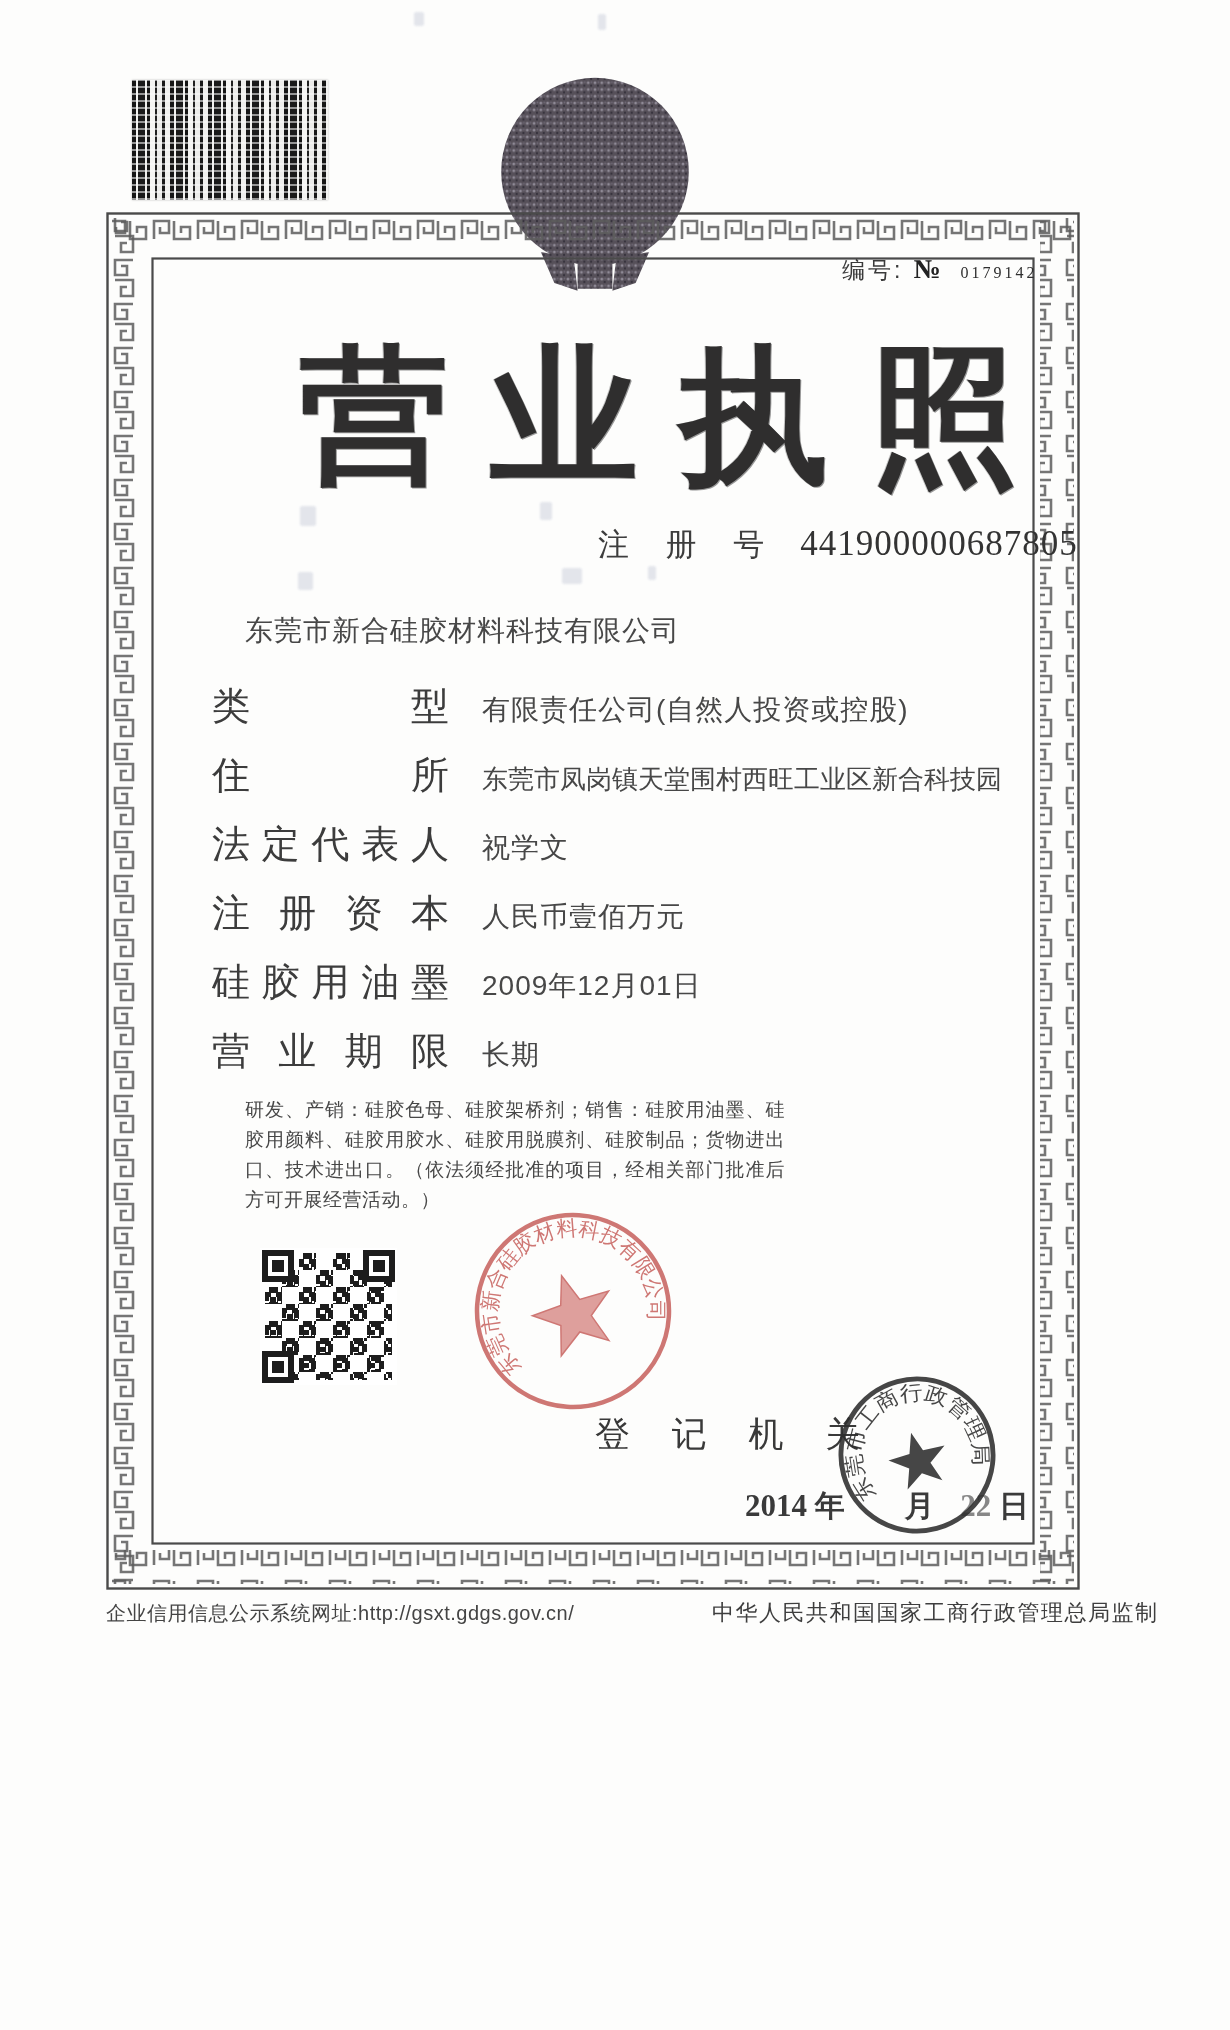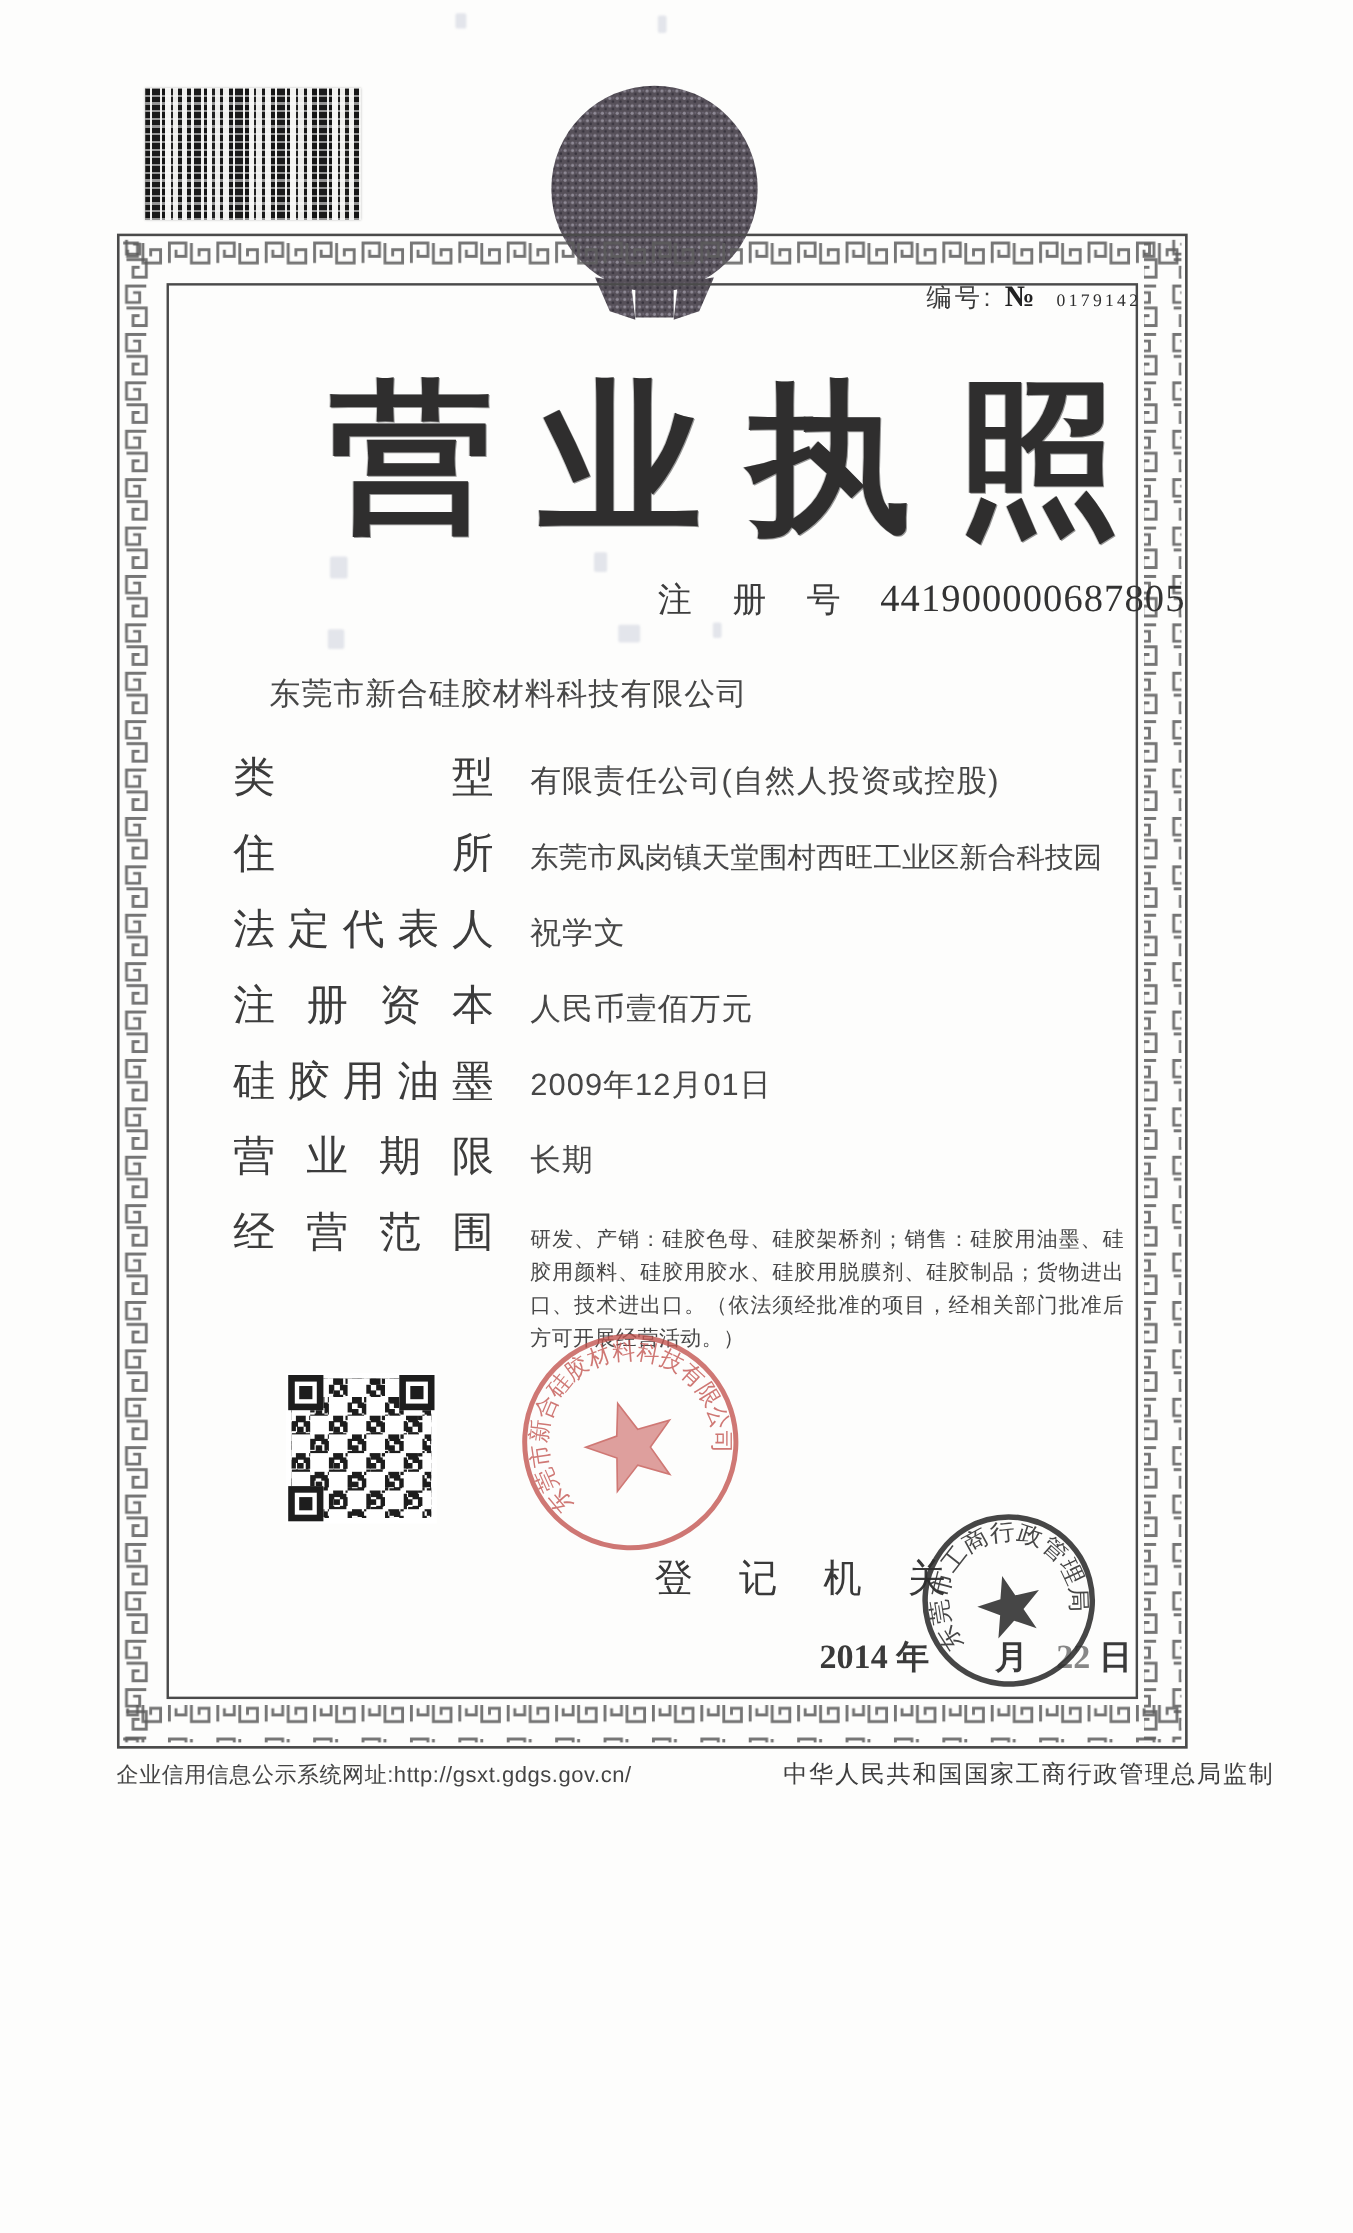--- a/index.html
+++ b/index.html
@@ -174,21 +174,20 @@
   </div>
   <div class="field-row">
     <span class="field-label">硅胶用油墨</span>
     <span class="field-value">2009年12月01日</span>
   </div>
   <div class="field-row">
     <span class="field-label">营业期限</span>
     <span class="field-value">长期</span>
   </div>
   <div class="field-row">
-    <span class="field-label">经营范围</span>
     <span class="field-value scope">研发、产销：硅胶色母、硅胶架桥剂；销售：硅胶用油墨、硅胶用颜料、硅胶用胶水、硅胶用脱膜剂、硅胶制品；货物进出口、技术进出口。（依法须经批准的项目，经相关部门批准后方可开展经营活动。）</span>
   </div>
 </div>
 
 <div class="abs qr">
   <div class="qr-noise"></div>
   <div class="qr-finder tl"></div>
   <div class="qr-finder tr"></div>
   <div class="qr-finder bl"></div>
 </div>

